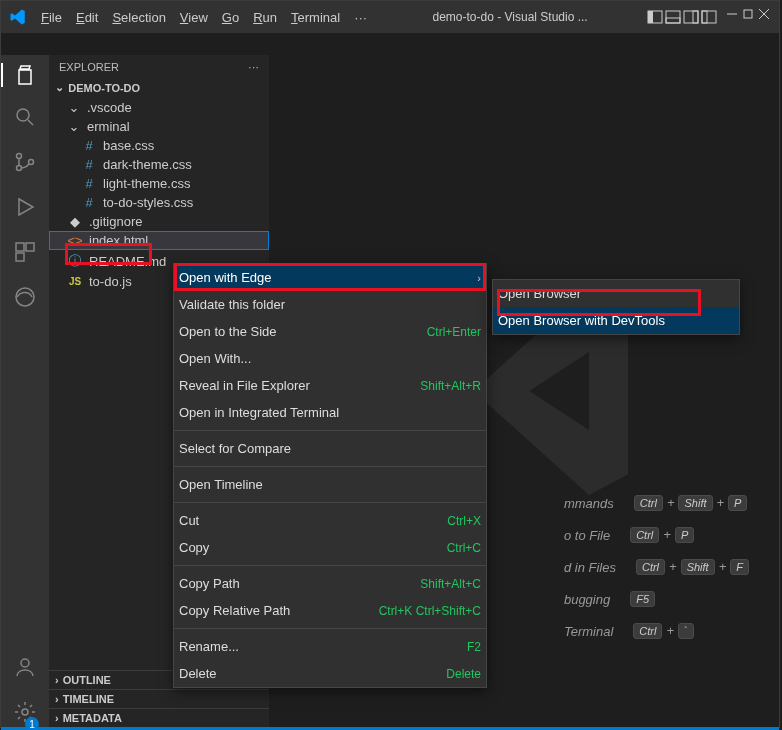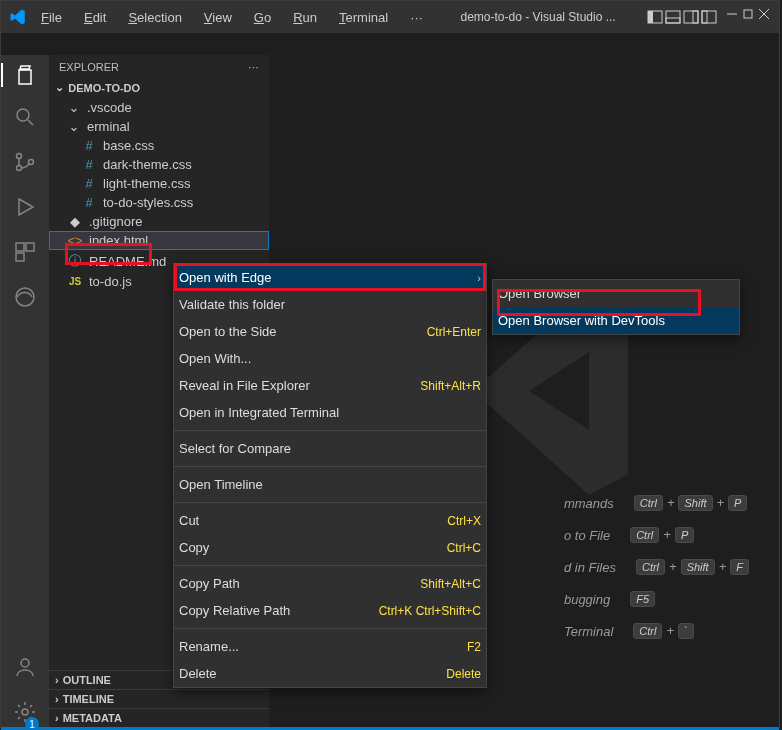--- a/index.html
+++ b/index.html
@@ -1,21 +1,21 @@
 <!DOCTYPE html>
 <html><head>
 <meta charset="utf-8">
 <style>
   * { box-sizing: border-box; margin: 0; padding: 0; font-family: "Segoe UI", Arial, sans-serif; }
   body { background: #1e1e1e; color: #ccc; width: 782px; height: 730px; overflow: hidden; position: relative; font-size: 13px; }
   .window { border: 1px solid #3c3c3c; width: 780px; height: 728px; position: relative; background: #1e1e1e; }
   
   .titlebar { height: 32px; display: flex; align-items: center; background: #323233; }
   .titlebar .logo { width: 34px; display:flex; align-items:center; justify-content:center; }
-  .titlebar .menu { display:flex; gap:10px; align-items:center; }
+  .titlebar .menu { display:flex; gap:2px; align-items:center; }
   .titlebar .menu span { padding: 4px 6px; cursor:default; }
   .titlebar .menu span u { text-decoration: underline; }
   .titlebar .title { flex:1; text-align:center; color:#ccc; font-size:12px; white-space:nowrap; overflow:hidden; }
   .titlebar .right-icons { display:flex; align-items:center; gap:4px; padding-right:4px;}
   .titlebar .right-icons .layout-icons { display:flex; gap:2px; margin-right:6px; }
   .titlebar .right-icons svg, .titlebar .right-icons .win-btn { width:16px; height:16px; }
   .titlebar .win-controls { display:flex; }
   .titlebar .win-btn { width:44px; height:32px; display:flex; align-items:center; justify-content:center; }
   
   .body { display:flex; height: calc(100% - 32px - 22px); margin-top: 22px; }
@@ -49,21 +49,21 @@
   .welcome-cmds .cmd-row .kbd { display:flex; gap:4px; }
   .kbd span { background:#3c3c3c; border:1px solid #4a4a4a; border-radius:3px; padding:1px 5px; font-size:11px; color:#ccc;}
   
   .ctx-menu { position:absolute; background:#303031; box-shadow:0 4px 12px rgba(0,0,0,.5); border:1px solid #454545; font-size:13px; color:#ddd; }
   .ctx-menu.main { left:172px; top:262px; width:314px; z-index:10;}
   .ctx-menu.sub { left:491px; top:278px; width:248px; z-index:11;}
   .ctx-item { display:flex; align-items:center; justify-content:space-between; padding:6px 5px; }
   .ctx-item.highlight { background:#04395e; color:#fff; }
   .ctx-sep { height:1px; background:#454545; margin:4px 0; }
   .ctx-item .arrow { font-size:11px; color:#ccc; margin-left:10px;}
-  .ctx-item .shortcut { color:#fde047; font-size:12px;}
+  .ctx-item .shortcut { color:#22c55e; font-size:12px;}
   .redbox { border:3px solid #e81123; position:absolute; pointer-events:none; z-index:20;}
   
   .statusbar { height:22px; background:#007acc; color:#fff; display:flex; align-items:center; font-size:12px; padding:0 6px; justify-content:space-between;font-weight:bold;}
   .statusbar .left, .statusbar .right { display:flex; align-items:center; gap:10px; }
   .statusbar .item { display:flex; align-items:center; gap:4px; }
 </style>
 </head>
 <body>
 
 <div class="window">

